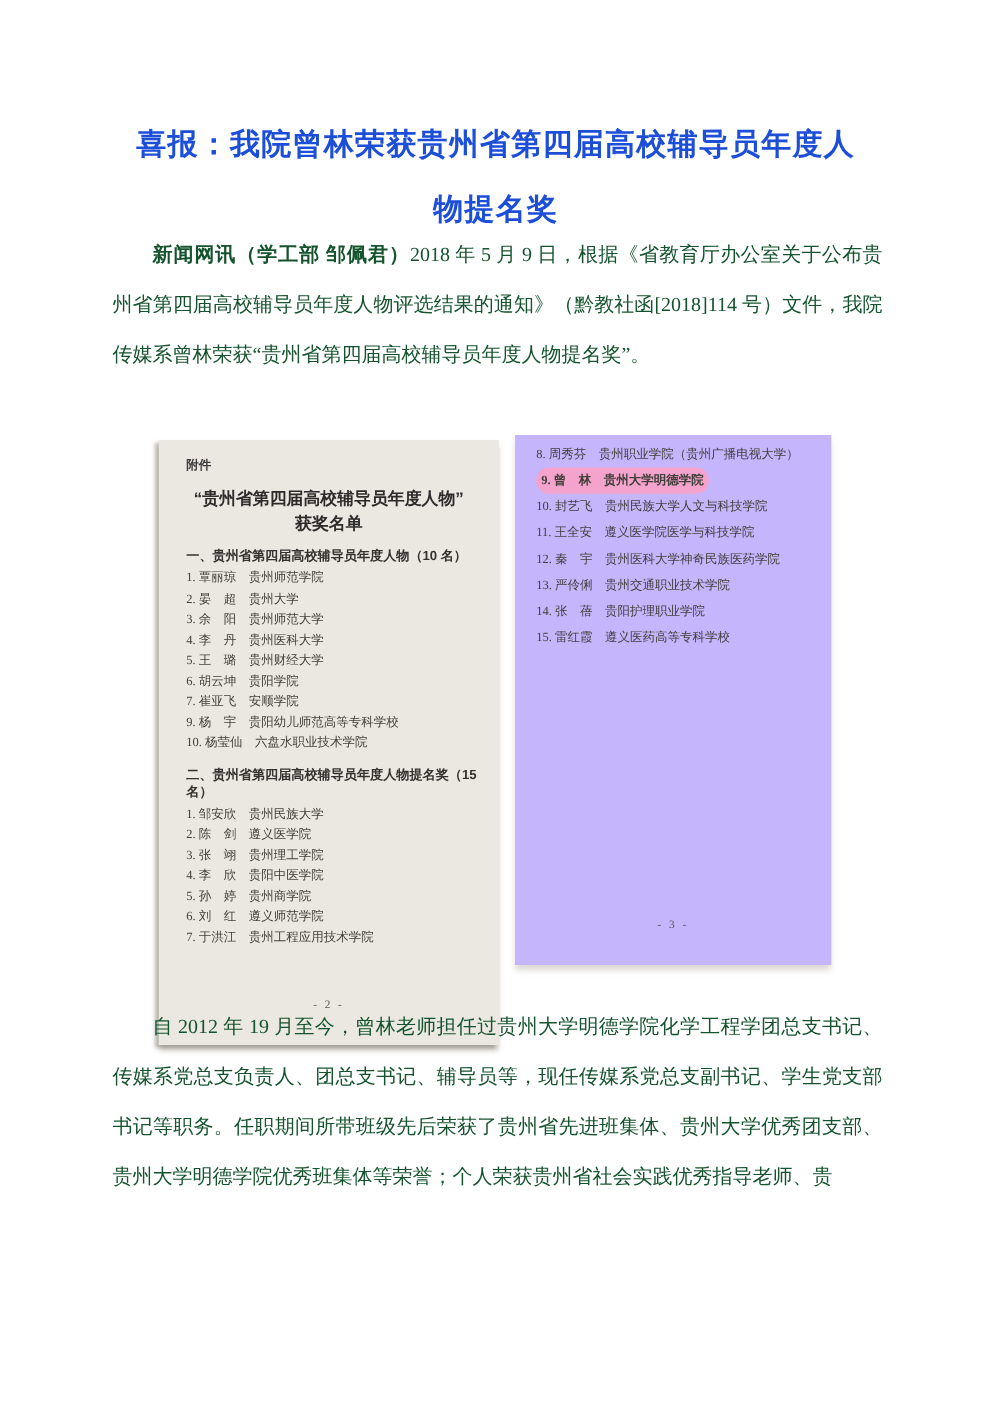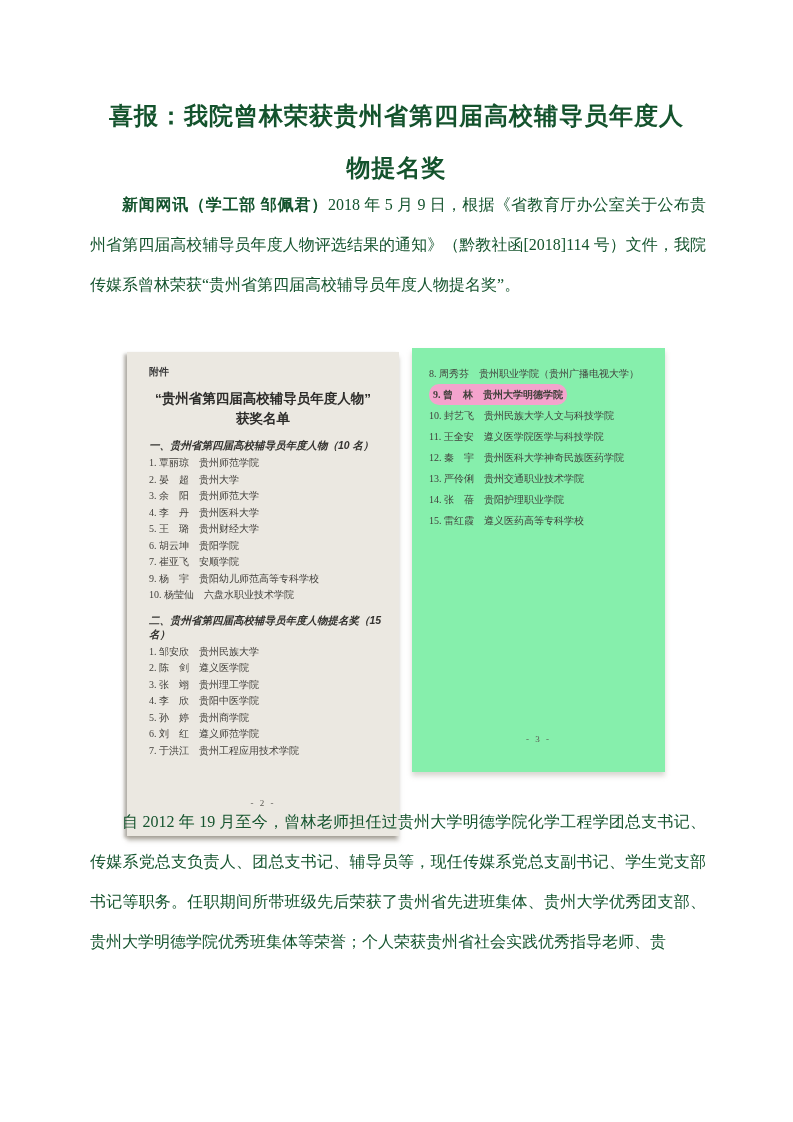--- a/index.html
+++ b/index.html
@@ -3,51 +3,51 @@
 <meta charset="utf-8">
 <style>
   html,body{margin:0;padding:0;}
   body{
     width:793px;height:1122px;background:#ffffff;position:relative;
     font-family:"Liberation Serif", serif;color:#151515;overflow:hidden;
   }
   .doc-title{
     position:absolute;top:90px;left:56px;right:56px;margin:0;
     text-align:center;font-family:"Liberation Sans", sans-serif;
-    font-weight:bold;font-size:24px;line-height:52px;color:#14532d;
+    font-weight:bold;font-size:24px;line-height:52px;color:#1d4ed8;
     letter-spacing:1px;
   }
   .doc-title span{display:block;}
   .body-text{
     position:absolute;left:90px;width:616px;margin:0;
     font-size:16px;line-height:40px;text-align:justify;text-indent:2em;
     color:#14532d;
   }
   .para1{top:185px;}
   .para2{top:802px;}
   .lead{font-weight:bold;letter-spacing:0.5px;}
   .scan{position:absolute;top:348px;left:0;width:793px;height:424px;}
   .photo{position:absolute;box-sizing:border-box;}
   .photo.left{
     left:127px;top:4px;width:272px;height:484px;background:#ebe8e1;
     box-shadow:-3px 2px 3px rgba(110,104,92,0.45), 0 5px 4px rgba(160,154,142,0.5);
   }
   .photo.right{
-    left:412px;top:0;width:253px;height:424px;background:#86efac;
+    left:412px;top:0;width:253px;height:424px;background:#c4b5fd;
     box-shadow:0 4px 5px rgba(160,154,142,0.4);
-    padding-top:15px;
+    padding-top:5px;
   }
   .att-label{padding:13px 0 0 22px;font-size:10px;font-weight:bold;color:#3c3c3c;}
   .scan-title{
     margin-top:10px;text-align:center;font-weight:bold;font-size:13.5px;
     line-height:20px;color:#2d2c2a;font-family:"Liberation Sans", sans-serif;
   }
   .sec-h{
     margin:9px 0 3px 22px;font-size:10.5px;font-weight:bold;color:#33322f;
-    font-family:"Liberation Sans", sans-serif;line-height:14px;font-style:italic;
+    font-family:"Liberation Sans", sans-serif;line-height:14px;
   }
   .photo.left .row{margin-left:22px;font-size:10px;line-height:16.5px;color:#413f3b;}
   .photo.right .row{margin-left:17px;font-size:10px;line-height:21px;color:#413f3b;}
   .row.hl{
     display:table;background:#f4a3cd;color:#8e2340;font-weight:bold;
     padding:0 4px;border-radius:10px;
   }
   .pg{
     position:absolute;bottom:28px;left:0;width:100%;text-align:center;
     font-size:9px;color:#5a5852;letter-spacing:2px;

